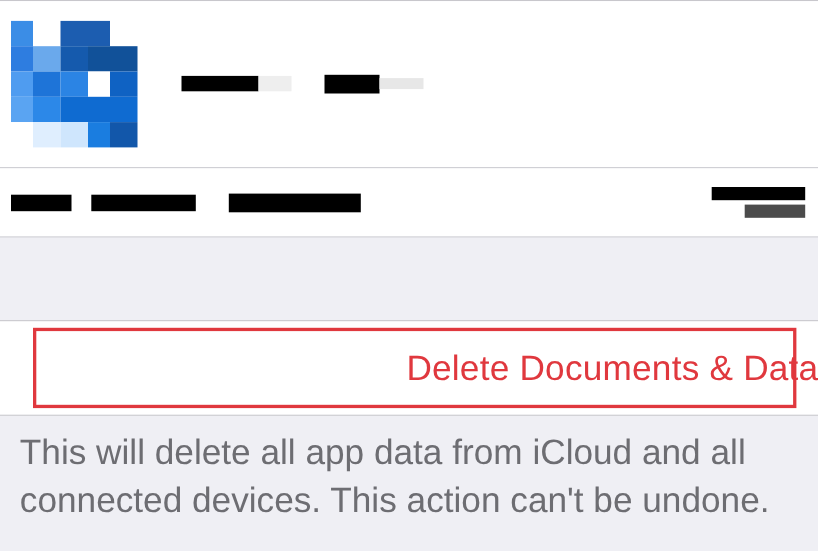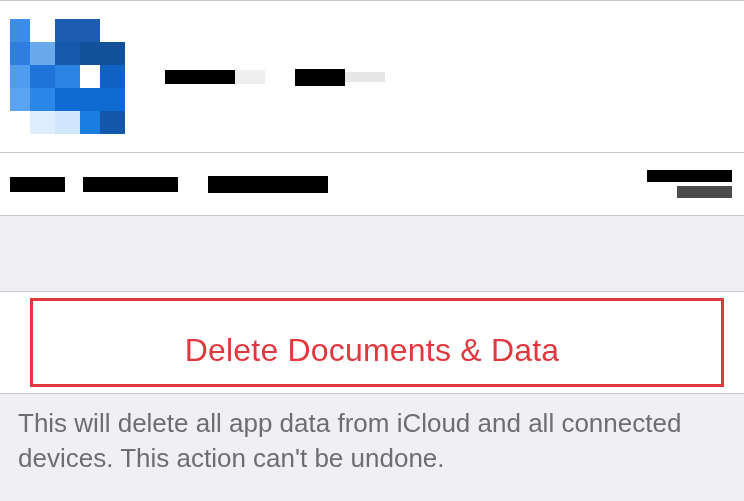--- a/index.html
+++ b/index.html
@@ -81,41 +81,41 @@
   .row-right { display:flex; flex-direction:column; align-items:flex-end; gap:4px; padding-right:2px;}
   .row-right .v1 { width:85px; height:12px; background:#000; }
   .row-right .v2 { width:55px; height:12px; background:#4b4b4b; }
 
   .gap-block { height: 75px; background:#efeff4; }
 
   .delete-row {
     background:#fff;
     border-top:1px solid #c8c7cc;
     border-bottom:1px solid #c8c7cc;
-    text-align:center;
-    padding: 40px 0 24px 0;
+    text-align:right;
+    padding: 24px 0 24px 0;
     position:relative;
   }
   .delete-row .delete-btn {
     font-size: 32px;
     color:#e0383e;
     font-weight:400;
     letter-spacing:0.2px;
   }
   .highlight-box {
     position:absolute;
     left:30px; right:20px; top:6px; bottom:6px;
     border:3px solid #e0383e;
     pointer-events:none;
   }
 
   .footer-text {
     padding: 12px 30px 0 18px;
     color:#6d6d72;
-    font-size: 26px;
+    font-size: 32px;
     line-height: 1.35;
   }
 </style>
 </head>
 <body>
 
 <div class="hairline"></div>
 
 <div class="section-app">
   <div class="app-icon">

